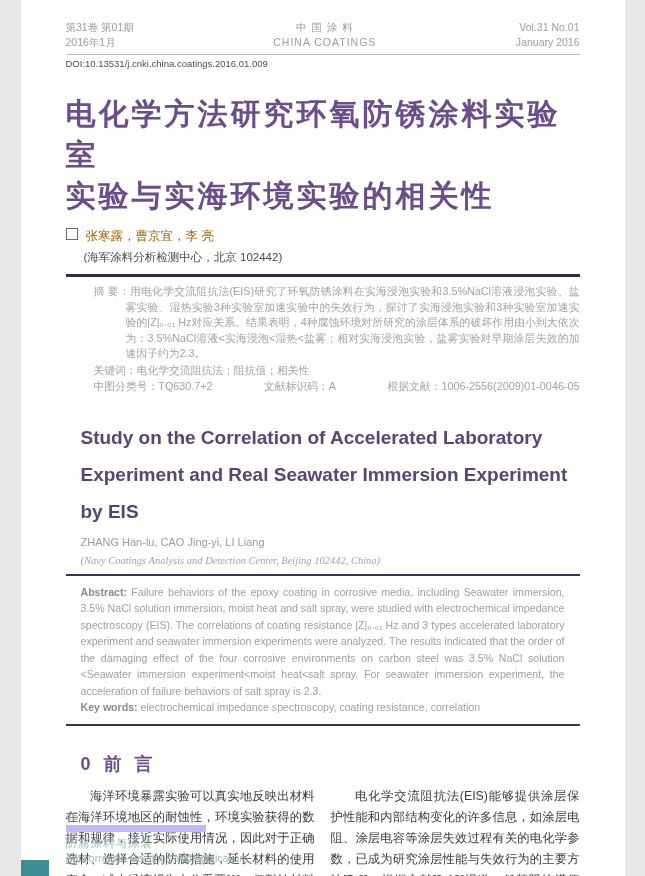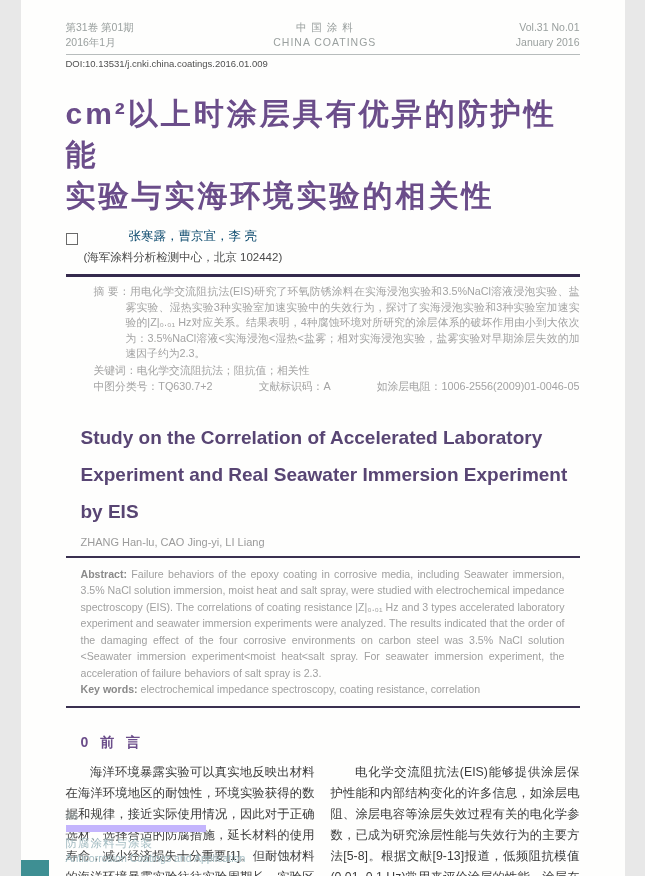--- a/index.html
+++ b/index.html
@@ -23,21 +23,21 @@
   .jheader .col{white-space:nowrap;}
   .jheader .center{text-align:center;letter-spacing:1px;}
   .doi{font-size:9.5px;color:#4f4f4f;margin-top:3px;height:13px;}
   
   .title-cn{
     margin-top:22px;
     font-size:30px;line-height:41px;font-weight:bold;
     color:#6b4d8a;letter-spacing:3px;
   }
   
-  .authors-cn{margin-top:12px;font-size:12.5px;color:#0c4a6e;display:flex;align-items:flex-end;gap:43px;}
+  .authors-cn{margin-top:12px;font-size:12.5px;color:#a16207;display:flex;align-items:flex-start;}
   .author-marker{
     display:inline-block;width:10px;height:10px;border:1.3px solid #6a6a6a;
     margin-right:8px;flex:0 0 auto;
   }
   .affil-cn{font-size:11.5px;color:#4a4a4a;margin-top:5px;padding-left:18px;}
   .rule-dark{height:3px;background:#352a4d;margin-top:9px;}
   
   .abs-cn{
     margin-top:7px;font-size:10.8px;line-height:15.5px;color:#a3a3a3;
     padding-left:60px;text-indent:-32px;text-align:justify;
@@ -61,21 +61,21 @@
   .rule-mid{height:2px;background:#3a3050;margin-top:8px;}
   .abs-en{
     margin-top:8px;padding:0 15px;
     font-size:10.6px;line-height:16.5px;color:#a0a0a0;text-align:justify;
   }
   .abs-en b{color:#8a8a8a;}
   .kw-en{padding:0 15px;font-size:10.6px;line-height:16.5px;color:#a0a0a0;}
   
   .section-head{
     margin-top:26px;padding-left:15px;
-    font-size:14px;font-weight:bold;color:#6b4d8a;letter-spacing:4px;
+    font-size:18px;font-weight:bold;color:#6b4d8a;letter-spacing:4px;
   }
   .columns{display:flex;gap:16px;margin-top:10px;}
   .colm{width:270px;font-size:12.3px;line-height:21px;text-align:justify;color:#3b3b3b;}
   .colm p{margin:0;}
   .indent{text-indent:2em;}
   
   .footer{position:absolute;left:45px;bottom:12px;}
   .pagenum{
     font-size:11.5px;color:#9aa5a5;padding-bottom:3px;
     border-bottom:7px solid #c4b5fd;width:140px;
@@ -99,42 +99,43 @@
       <div>CHINA COATINGS</div>
     </div>
     <div class="col" style="text-align:right;">
       <div>Vol.31 No.01</div>
       <div>January 2016</div>
     </div>
   </div>
   <div class="doi">DOI:10.13531/j.cnki.china.coatings.2016.01.009</div>
 
   <div class="title-cn">
-    <div>cm²以上时涂层具有优异的防护性能</div>
+    <div>电化学方法研究环氧防锈涂料实验室</div>
     <div>实验与实海环境实验的相关性</div>
   </div>
 
   <div class="authors-cn">
     <span class="author-marker"></span>
     <span>张寒露，曹京宜，李  亮</span>
   </div>
   <div class="affil-cn">(海军涂料分析检测中心，北京  102442)</div>
 
   <div class="rule-dark"></div>
 
   <div class="abs-cn"><span>摘  要：</span><span>用电化学交流阻抗法(EIS)研究了环氧防锈涂料在实海浸泡实验和3.5%NaCl溶液浸泡实验、盐雾实验、湿热实验3种实验室加速实验中的失效行为，探讨了实海浸泡实验和3种实验室加速实验的|Z|₀.₀₁ Hz对应关系。结果表明，4种腐蚀环境对所研究的涂层体系的破坏作用由小到大依次为：3.5%NaCl溶液&lt;实海浸泡&lt;湿热&lt;盐雾；相对实海浸泡实验，盐雾实验对早期涂层失效的加速因子约为2.3。</span></div>
   <div class="kw-cn"><span>关键词：</span><span>电化学交流阻抗法；阻抗值；相关性</span></div>
   <div class="clc-row">
     <span><span>中图分类号：</span><span>TQ630.7+2</span></span>
     <span><span>文献标识码：</span><span>A</span></span>
-    <span><span>如涂层电阻：</span><span>1006-2556(2009)01-0046-05</span></span>
+    <span><span>根据文献：</span><span>1006-2556(2009)01-0046-05</span></span>
   </div>
 
   <div class="title-en">Study on the Correlation of Accelerated Laboratory Experiment and Real Seawater Immersion Experiment by EIS</div>
   <div class="authors-en">ZHANG Han-lu, CAO Jing-yi, LI Liang</div>
+  <div class="affil-en">(Navy Coatings Analysis and Detection Center, Beijing 102442, China)</div>
 
   <div class="rule-mid"></div>
 
   <div class="abs-en"><b>Abstract:</b><span> Failure behaviors of the epoxy coating in corrosive media, including Seawater immersion, 3.5% NaCl solution immersion, moist heat and salt spray, were studied with electrochemical impedance spectroscopy (EIS). The correlations of coating resistance |Z|₀.₀₁ Hz and 3 types accelerated laboratory experiment and seawater immersion experiments were analyzed. The results indicated that the order of the damaging effect of the four corrosive environments on carbon steel was 3.5% NaCl solution &lt;Seawater immersion experiment&lt;moist heat&lt;salt spray. For seawater immersion experiment, the acceleration of failure behaviors of salt spray is 2.3.</span></div>
   <div class="kw-en"><b style="color:#8a8a8a;">Key words:</b><span> electrochemical impedance spectroscopy, coating resistance, correlation</span></div>
 
   <div class="rule-mid"></div>
 
   <div class="section-head">0  前  言</div>
 

